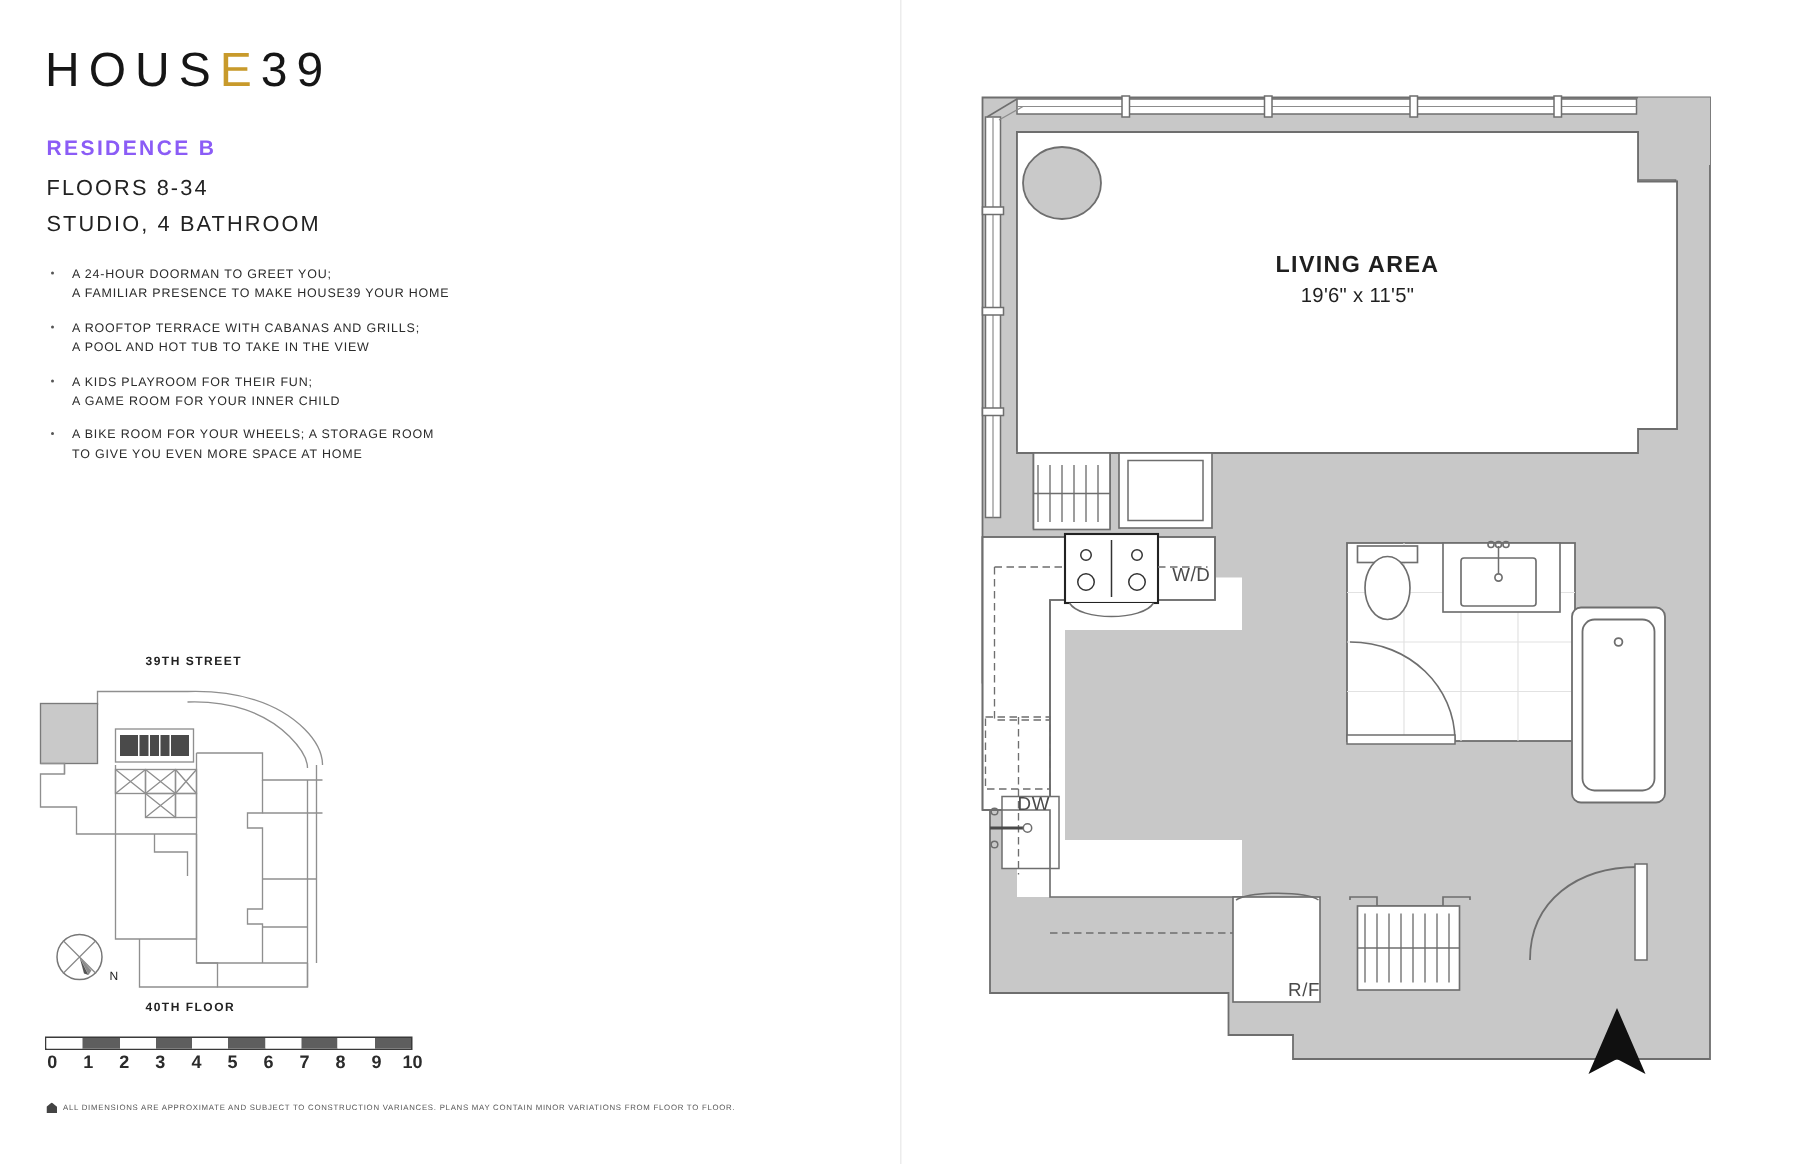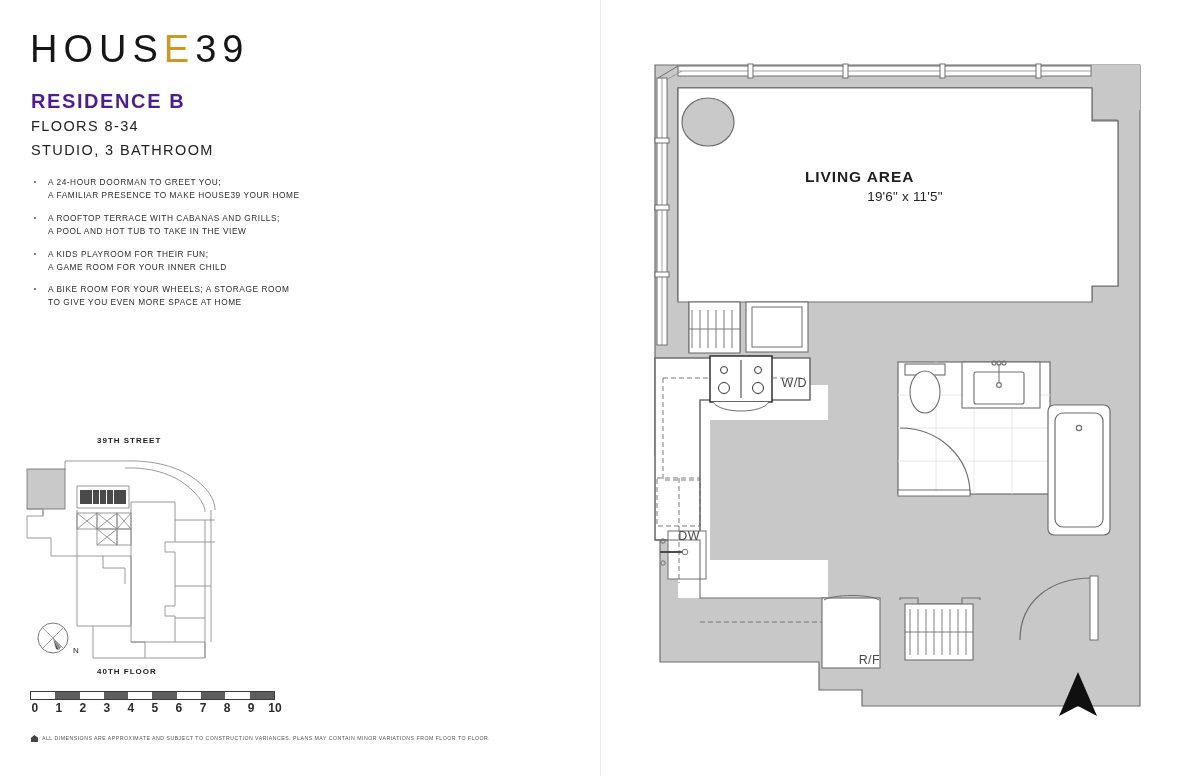--- a/index.html
+++ b/index.html
@@ -18,29 +18,29 @@
   .divider{
     position:absolute;left:600px;top:0;width:1px;height:776px;
     background:#ececec;
   }
 
   
   .left{position:absolute;left:0;top:0;width:600px;height:776px;}
 
   .logo{
     position:absolute;left:30px;top:28px;
-    font-size:38px;letter-spacing:6px;font-weight:400;
+    font-size:32px;letter-spacing:6px;font-weight:400;
     color:#161616;white-space:nowrap;
     font-family:"Liberation Sans", sans-serif;
   }
   .logo .gold{color:#c89a2b;}
 
   .res-title{
     position:absolute;left:31px;top:90px;
-    font-size:20px;font-weight:bold;letter-spacing:1.6px;color:#4c1d95;
+    font-size:14px;font-weight:bold;letter-spacing:1.6px;color:#8b5cf6;
   }
   .res-floors{
     position:absolute;left:31px;top:118px;
     font-size:14.5px;letter-spacing:1.4px;color:#222;
   }
   .res-type{
     position:absolute;left:31px;top:142px;
     font-size:14.5px;letter-spacing:1.4px;color:#222;
   }
 
@@ -104,21 +104,21 @@
     white-space:nowrap;
   }
   .eho{
     display:inline-block;vertical-align:middle;margin-right:4px;
   }
 
   
   .right{position:absolute;left:600px;top:0;width:600px;height:776px;}
   .plan-svg{position:absolute;left:0;top:0;}
   .room-name{
-    position:absolute;
+    position:absolute;text-align:center;
     font-size:15.5px;font-weight:bold;letter-spacing:0.9px;color:#1f1f1f;
   }
   .room-dim{
     position:absolute;text-align:center;
     font-size:13.5px;letter-spacing:0.2px;color:#1f1f1f;
   }
   .fixture-label{
     position:absolute;text-align:right;
     font-size:12.5px;letter-spacing:0.4px;color:#4a4a4a;
   }
@@ -127,21 +127,21 @@
 <body>
 
 <div class="page">
 
   <div class="left">
 
     <div class="logo"><span>HOUS</span><span class="gold">E</span><span>39</span></div>
 
     <div class="res-title">RESIDENCE B</div>
     <div class="res-floors">FLOORS 8-34</div>
-    <div class="res-type">STUDIO, 3 BATHROOM</div>
+    <div class="res-type">STUDIO, 4 BATHROOM</div>
 
     <ul class="amenities">
       <li>
         <span class="l1">A 24-HOUR DOORMAN TO GREET YOU;</span>
         <span class="l2">A FAMILIAR PRESENCE TO MAKE HOUSE39 YOUR HOME</span>
       </li>
       <li>
         <span class="l1">A ROOFTOP TERRACE WITH CABANAS AND GRILLS;</span>
         <span class="l2">A POOL AND HOT TUB TO TAKE IN THE VIEW</span>
       </li>

